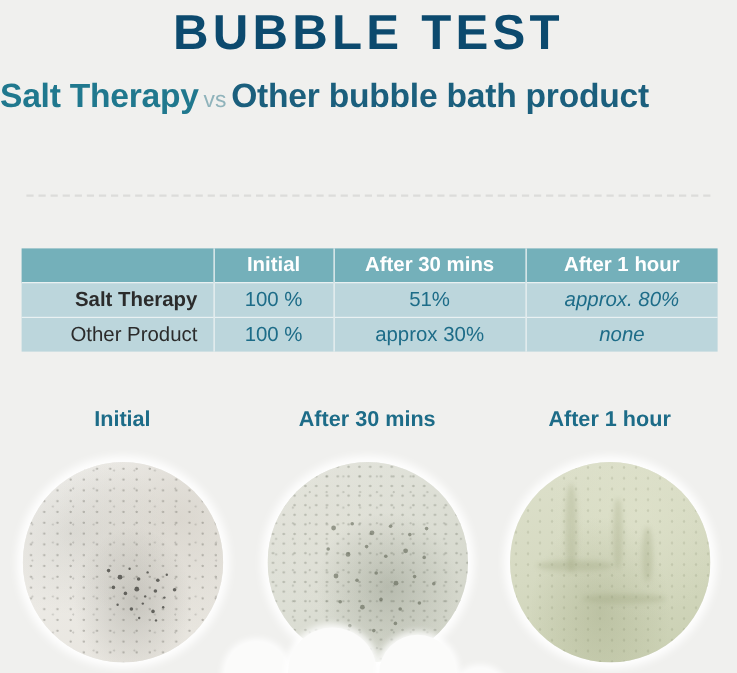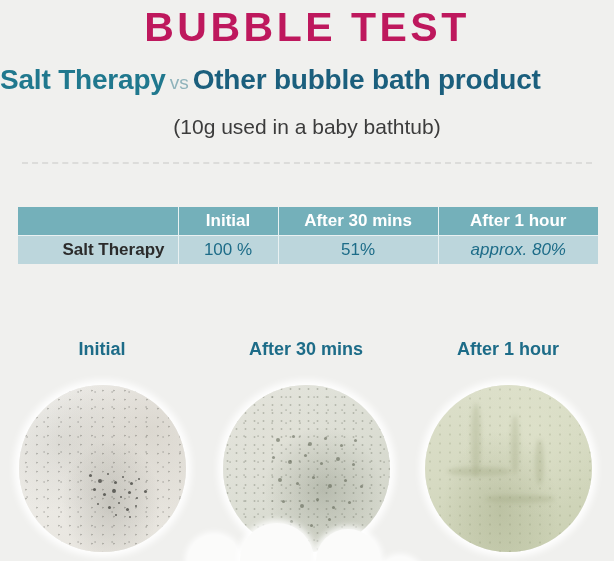--- a/index.html
+++ b/index.html
@@ -26,21 +26,21 @@
   
   .title {
     position: absolute;
     top: 7px;
     left: 0;
     width: 614px;
     text-align: center;
     font-size: 41px;
     font-weight: bold;
     letter-spacing: 3.5px;
-    color: #be185d;
+    color: #0c4a6e;
     line-height: 1;
     white-space: nowrap;
   }
 
   
   .subtitle {
     position: absolute;
     top: 66px;
     left: 0;
     width: 518px;
@@ -261,21 +261,20 @@
 <body>
 
 <div id="infographic">
 
   <div class="title">BUBBLE TEST</div>
 
   <div class="subtitle">
     <span class="st-a">Salt Therapy</span><span class="st-vs">vs</span><span class="st-b">Other bubble bath product</span>
   </div>
 
-  <div class="note">(10g used in a baby bathtub)</div>
 
   <div class="divider"></div>
 
   <table class="table">
     <colgroup>
       <col class="col-label">
       <col class="col-1">
       <col class="col-2">
       <col class="col-3">
     </colgroup>
@@ -284,20 +283,26 @@
         <td></td>
         <td>Initial</td>
         <td>After 30 mins</td>
         <td>After 1 hour</td>
       </tr>
       <tr class="drow r1">
         <td class="rowlabel">Salt Therapy</td>
         <td>100 %</td>
         <td>51%</td>
         <td>approx. 80%</td>
+      </tr>
+      <tr class="drow r2">
+        <td class="rowlabel">Other Product</td>
+        <td>100 %</td>
+        <td>approx 30%</td>
+        <td>none</td>
       </tr>
     </tbody>
   </table>
 
   <div class="photos">
 
     <div class="photo-col c0">
       <div class="photo-label">Initial</div>
       <div class="circle-wrap">
         <div class="circle">

